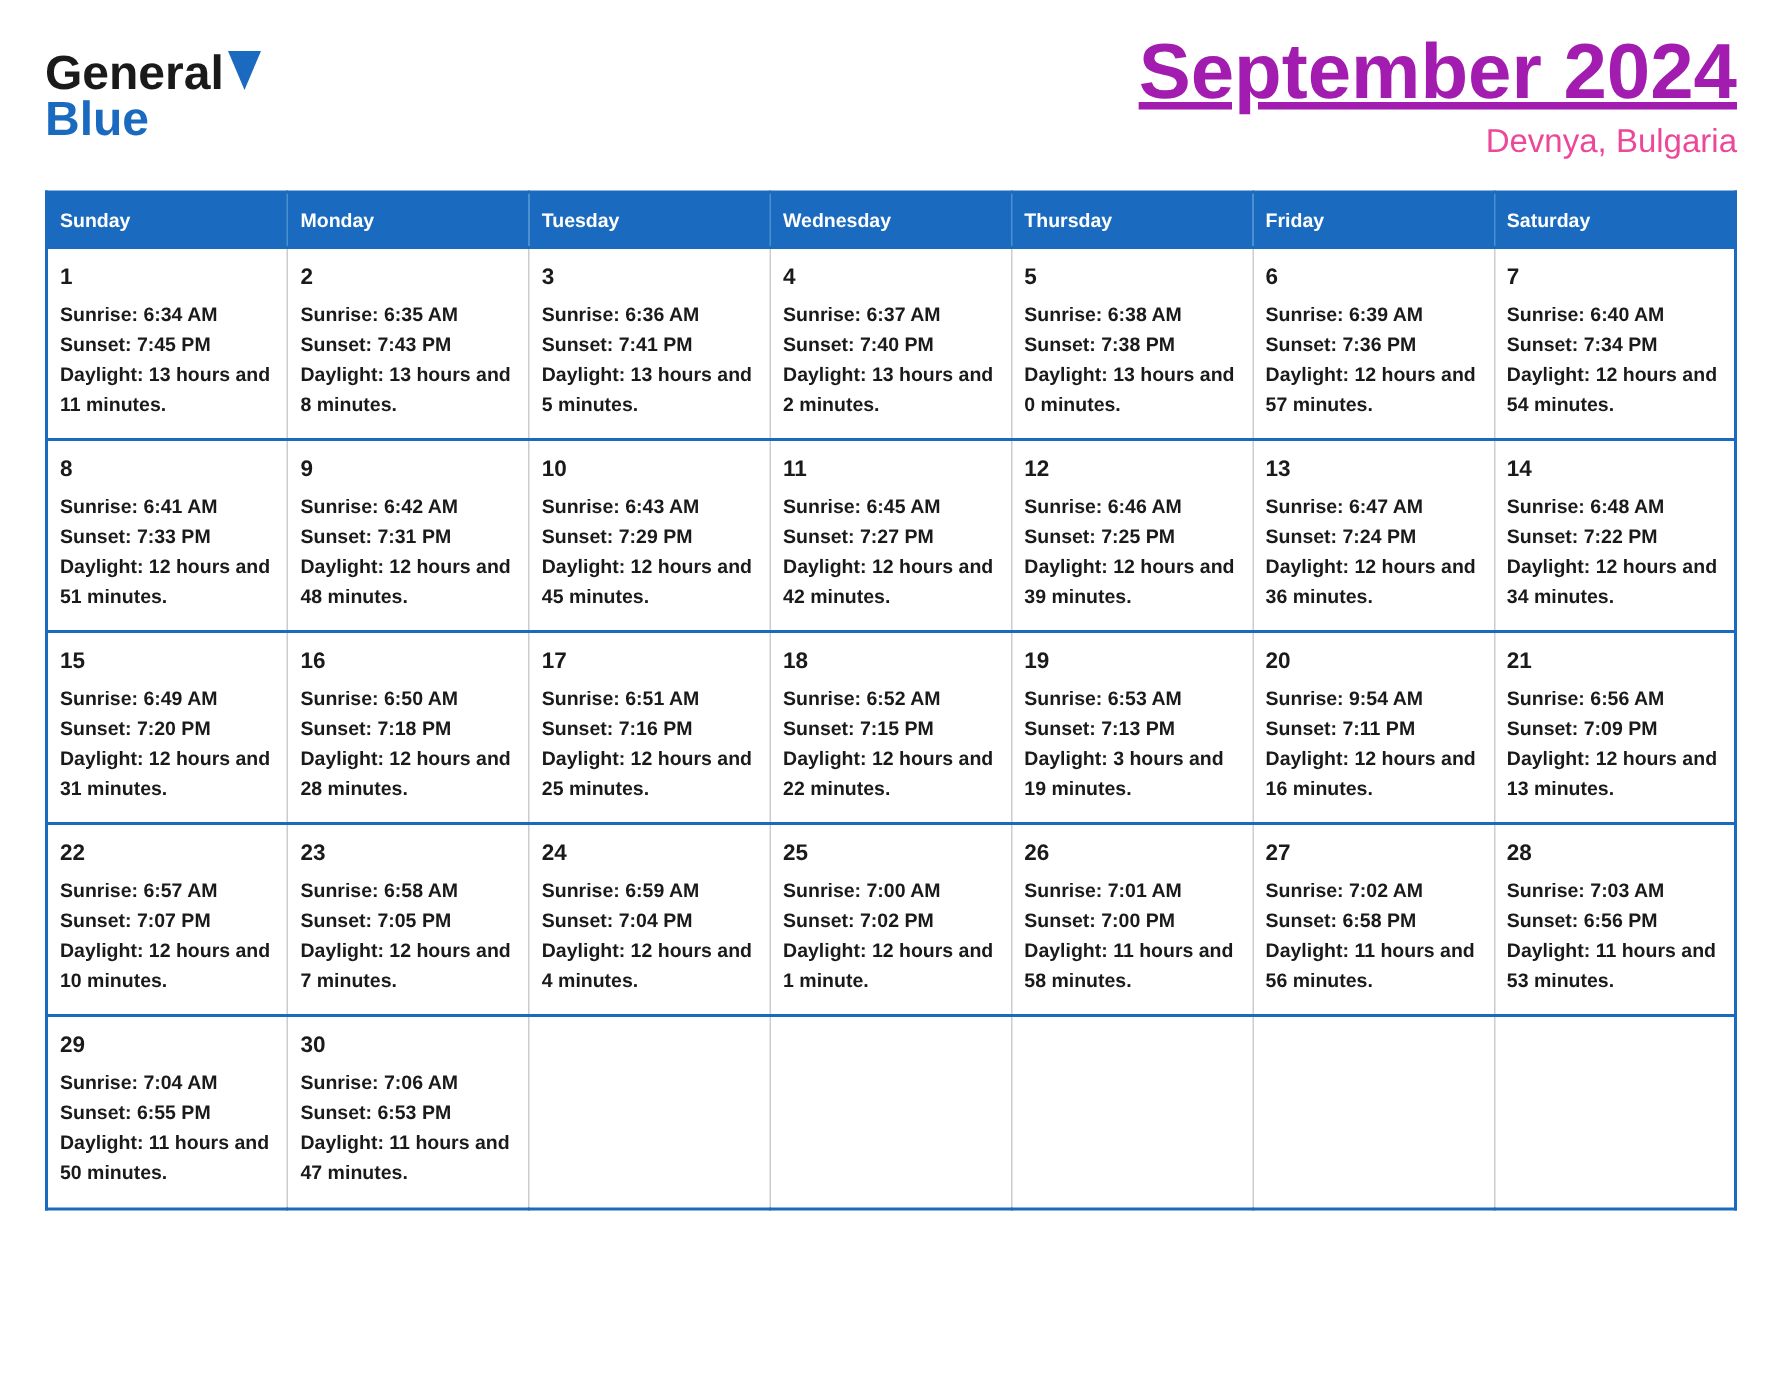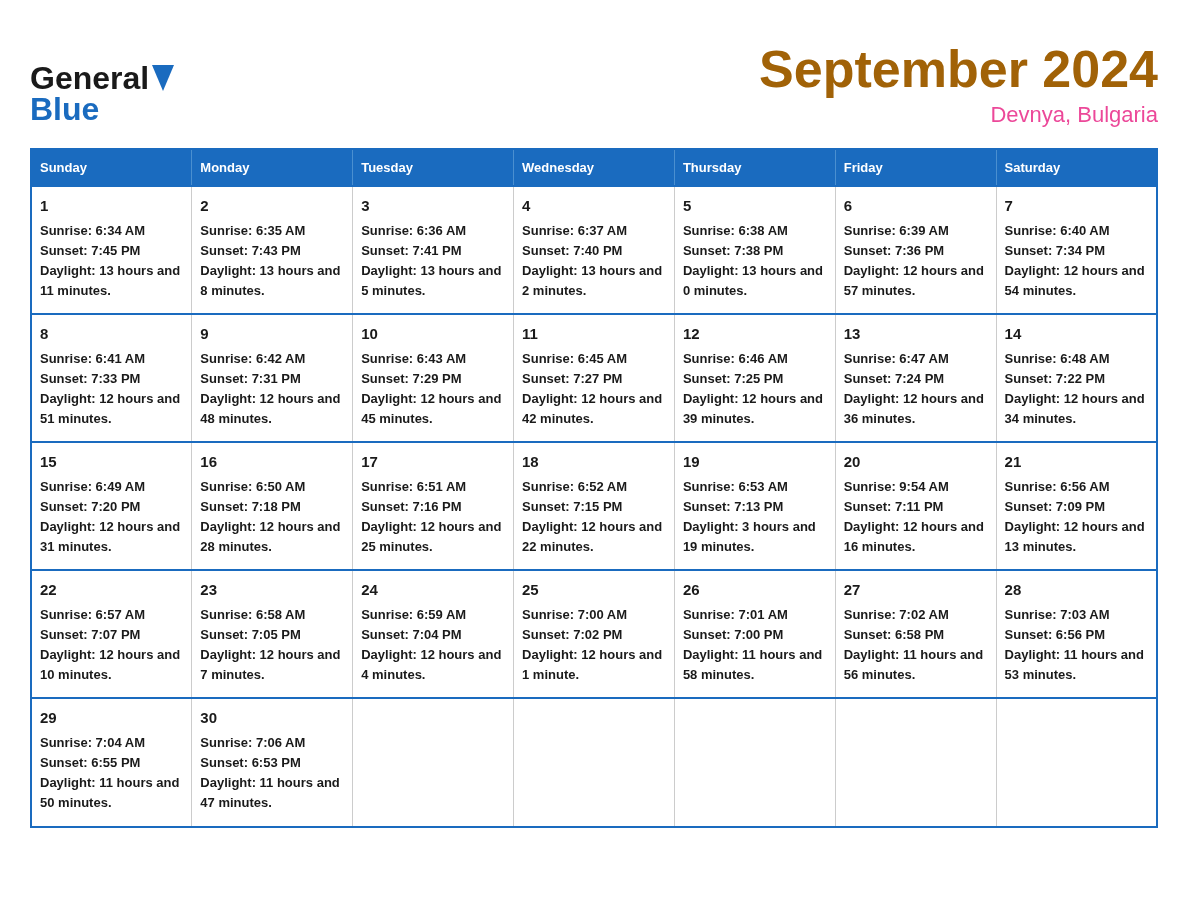--- a/index.html
+++ b/index.html
@@ -6,37 +6,37 @@
     body {
       font-family: Arial, sans-serif;
       background: #fff;
       width: 1188px;
       min-height: 918px;
       padding: 20px 30px;
     }
     .header {
       display: flex;
       justify-content: space-between;
-      align-items: flex-end;
+      align-items: center;
       margin-bottom: 20px;
-      margin-top: 21px;
     }
     .logo {
       display: flex;
       flex-direction: column;
       align-items: flex-start;
     }
     .title-block {
       text-align: right;
     }
     .title-block h1 {
       font-size: 52px;
       font-weight: bold;
-      color: #a16207;
+      color: #a21caf;
       line-height: 1.1;
+      text-decoration: underline;
     }
     .title-block h2 {
       font-size: 22px;
       font-weight: normal;
       color: #ec4899;
       margin-top: 4px;
     }
     .calendar {
       width: 100%;
       border-collapse: collapse;

